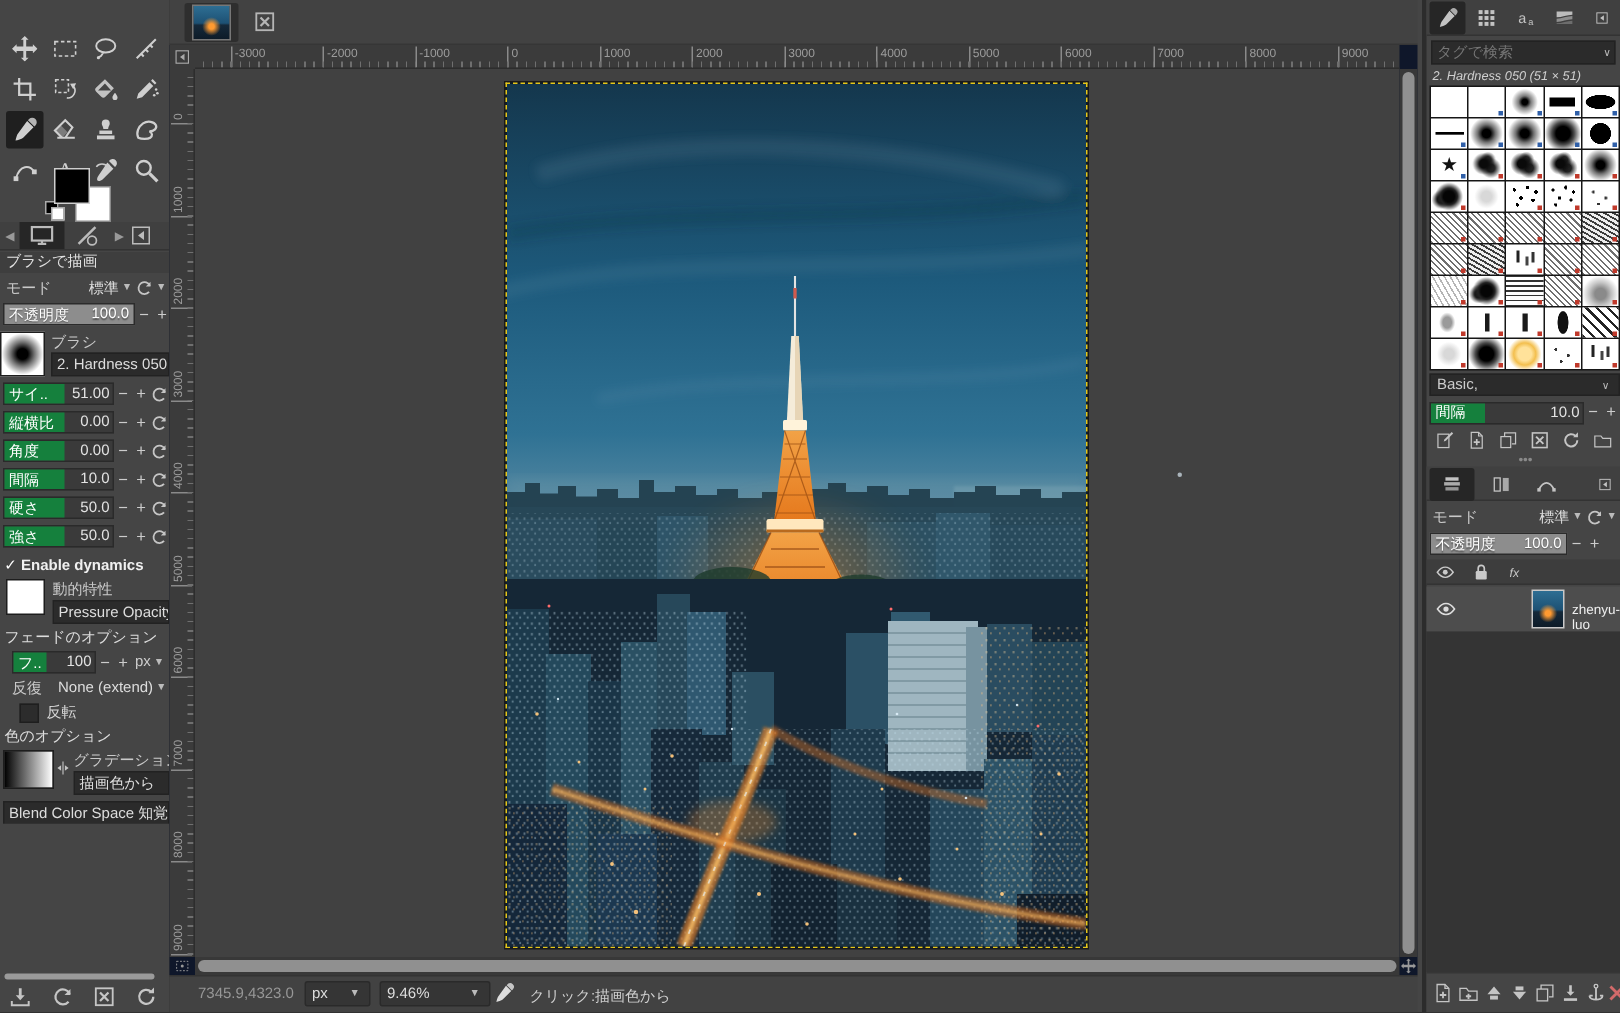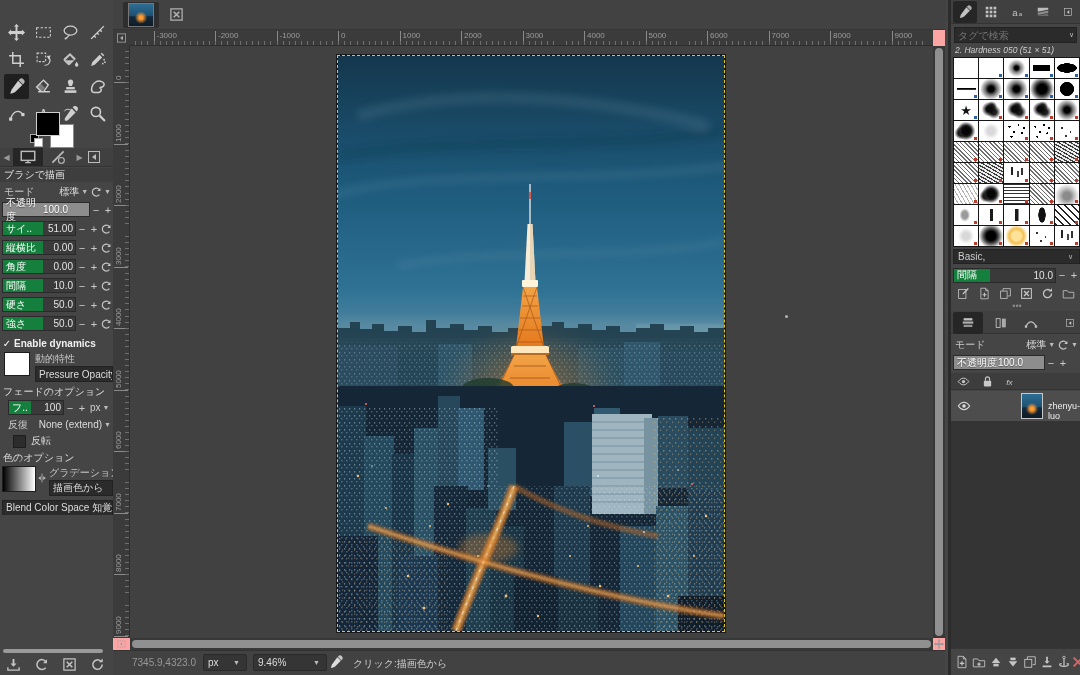--- a/index.html
+++ b/index.html
@@ -28,21 +28,21 @@
   .arrbtn{width:13px;text-align:center;color:#999;font-size:8px;}
   .ld-title{height:14px;line-height:14px;padding-left:4px;background:#3e3e3e;color:#e2e2e2;margin-top:1px;}
   .row{display:flex;align-items:center;height:15px;margin-top:2px;}
   .lab{color:#c9c9c9;padding-left:4px;white-space:nowrap;}
   .ddval{color:#ddd;margin-left:auto;white-space:nowrap;}
   .chev{color:#bbb;font-size:7px;margin:0 2px;}
   .ibtn{width:12px;height:12px;color:#c5c5c5;flex:none;}
   .slider{position:relative;background:#8d8d8d;height:15px;border:1px solid #2b2b2b;box-sizing:border-box;
           color:#fff;display:flex;align-items:center;}
   .slider .sl{padding-left:3px;text-shadow:0 1px 1px rgba(0,0,0,.45);}
-  .slider .sv{margin-left:auto;padding-right:21px;text-shadow:0 1px 1px rgba(0,0,0,.45);}
+  .slider .sv{margin-left:auto;padding-right:3px;text-shadow:0 1px 1px rgba(0,0,0,.45);}
   .sbtn{width:12px;text-align:center;color:#ccc;font-size:11px;line-height:14px;flex:none;}
   .sp-track{position:relative;flex:0 0 74px;height:15px;background:#3a3a3a;border:1px solid #2a2a2a;box-sizing:border-box;}
   .sp-chip{position:absolute;left:0;top:0;bottom:0;width:40px;background:#15803d;color:#fff;
            display:flex;align-items:center;padding-left:3px;box-sizing:border-box;white-space:nowrap;overflow:hidden;}
   .sp-val{position:absolute;right:2px;top:0;bottom:0;display:flex;align-items:center;color:#e3e3e3;}
   .check{display:flex;align-items:center;height:14px;margin-top:2px;}
   .cbox{width:11px;height:11px;background:#2c2c2c;border:1px solid #1e1e1e;margin:0 5px 0 5px;flex:none;
         display:flex;align-items:center;justify-content:center;color:#fff;font-size:10px;}
   .field{background:#2b2b2b;border:1px solid #222;height:14px;display:flex;align-items:center;
          padding:0 3px;color:#ddd;white-space:nowrap;overflow:hidden;}
@@ -54,21 +54,21 @@
   
   #topstrip{left:113px;top:0;width:832px;height:30px;background:#424242;border-bottom:1px solid #363636;box-sizing:border-box;}
   #imgtab{position:absolute;left:10px;top:2px;width:36px;height:26px;background:#2e2e2e;border-radius:2px;
           display:flex;align-items:center;justify-content:center;}
   .citythumb{width:24px;height:22px;border:1px solid #777;
      background:
        radial-gradient(circle at 50% 62%, #ff9a30 0 10%, rgba(255,154,48,0) 34%),
        linear-gradient(180deg,#2e6e93 0%,#1d5174 52%,#15293a 58%,#0d1b28 100%);}
   #imgtab2{position:absolute;left:56px;top:7px;width:15px;height:15px;color:#b5b5b5;}
   
-  #canvas{left:113px;top:30px;width:832px;height:620px;background:#fca5a5;}
+  #canvas{left:113px;top:30px;width:832px;height:620px;background:#0f172a;}
   #cornerbtn{left:0;top:0;width:17px;height:16px;background:#3b3b3b;color:#aaa;padding:2px;box-sizing:border-box;}
   #hruler{left:17px;top:0;width:803px;height:16px;background:#3b3b3b;border-bottom:1px solid #2d2d2d;box-sizing:border-box;overflow:hidden;}
   #hruler::after{content:"";position:absolute;left:0;right:0;bottom:0;height:4px;
      background:repeating-linear-gradient(90deg,transparent 0 5.15px,#6f6f6f 5.15px 6.15px);}
   .hlab{position:absolute;top:1px;font-size:8px;color:#9c9c9c;border-left:1px solid #8a8a8a;padding-left:2px;height:14px;}
   #vruler{left:0;top:16px;width:17px;height:592px;background:#3b3b3b;border-right:1px solid #2d2d2d;box-sizing:border-box;overflow:hidden;}
   #vruler::after{content:"";position:absolute;top:0;bottom:0;right:0;width:4px;
      background:repeating-linear-gradient(180deg,transparent 0 5.15px,#6f6f6f 5.15px 6.15px);}
   .vlab{position:absolute;left:1px;font-size:8px;color:#9c9c9c;transform:rotate(-90deg);transform-origin:left top;
         border-left:1px solid #8a8a8a;padding-left:2px;height:14px;white-space:nowrap;}
@@ -279,20 +279,44 @@
 
       <div class="row" style="margin:3px 0 0 2px">
         <div class="slider" style="flex:0 0 88px">
           <span class="sl">不透明度</span>
           <span class="sv">100.0</span>
         </div>
         <span class="sbtn">−</span>
         <span class="sbtn">+</span>
       </div>
 
+      <div style="display:flex;margin-top:4px;height:30px">
+        <div class="thumbsq" style="width:28px;height:28px;background:#fff radial-gradient(circle at 50% 50%,#000 0 18%,rgba(0,0,0,.55) 40%,rgba(0,0,0,0) 70%)"></div>
+        <div style="flex:1;margin-left:4px;overflow:hidden">
+          <div class="lab" style="padding-left:0">ブラシ</div>
+          <div class="field">
+            <span>2. Hardness 050</span>
+            <span class="ibtn icon" style="margin-left:auto;width:10px;height:10px">
+                <svg viewBox="0 0 16 16" fill="none">
+                  <g fill="currentColor">
+                    <rect x="2" y="2" width="3" height="3"></rect>
+                    <rect x="6.5" y="2" width="3" height="3"></rect>
+                    <rect x="11" y="2" width="3" height="3"></rect>
+                    <rect x="2" y="6.5" width="3" height="3"></rect>
+                    <rect x="6.5" y="6.5" width="3" height="3"></rect>
+                    <rect x="11" y="6.5" width="3" height="3"></rect>
+                    <rect x="2" y="11" width="3" height="3"></rect>
+                    <rect x="6.5" y="11" width="3" height="3"></rect>
+                    <rect x="11" y="11" width="3" height="3"></rect>
+                  </g>
+                </svg>
+              </span>
+          </div>
+        </div>
+      </div>
 
       <div style="margin-top:4px">
         <div class="row" style="margin:0 0 4px 2px">
           <div class="sp-track">
             <span class="sp-chip">サイ..</span>
             <span class="sp-val">51.00</span>
           </div>
           <span class="sbtn">−</span>
           <span class="sbtn">+</span>
           <span class="ibtn icon">

